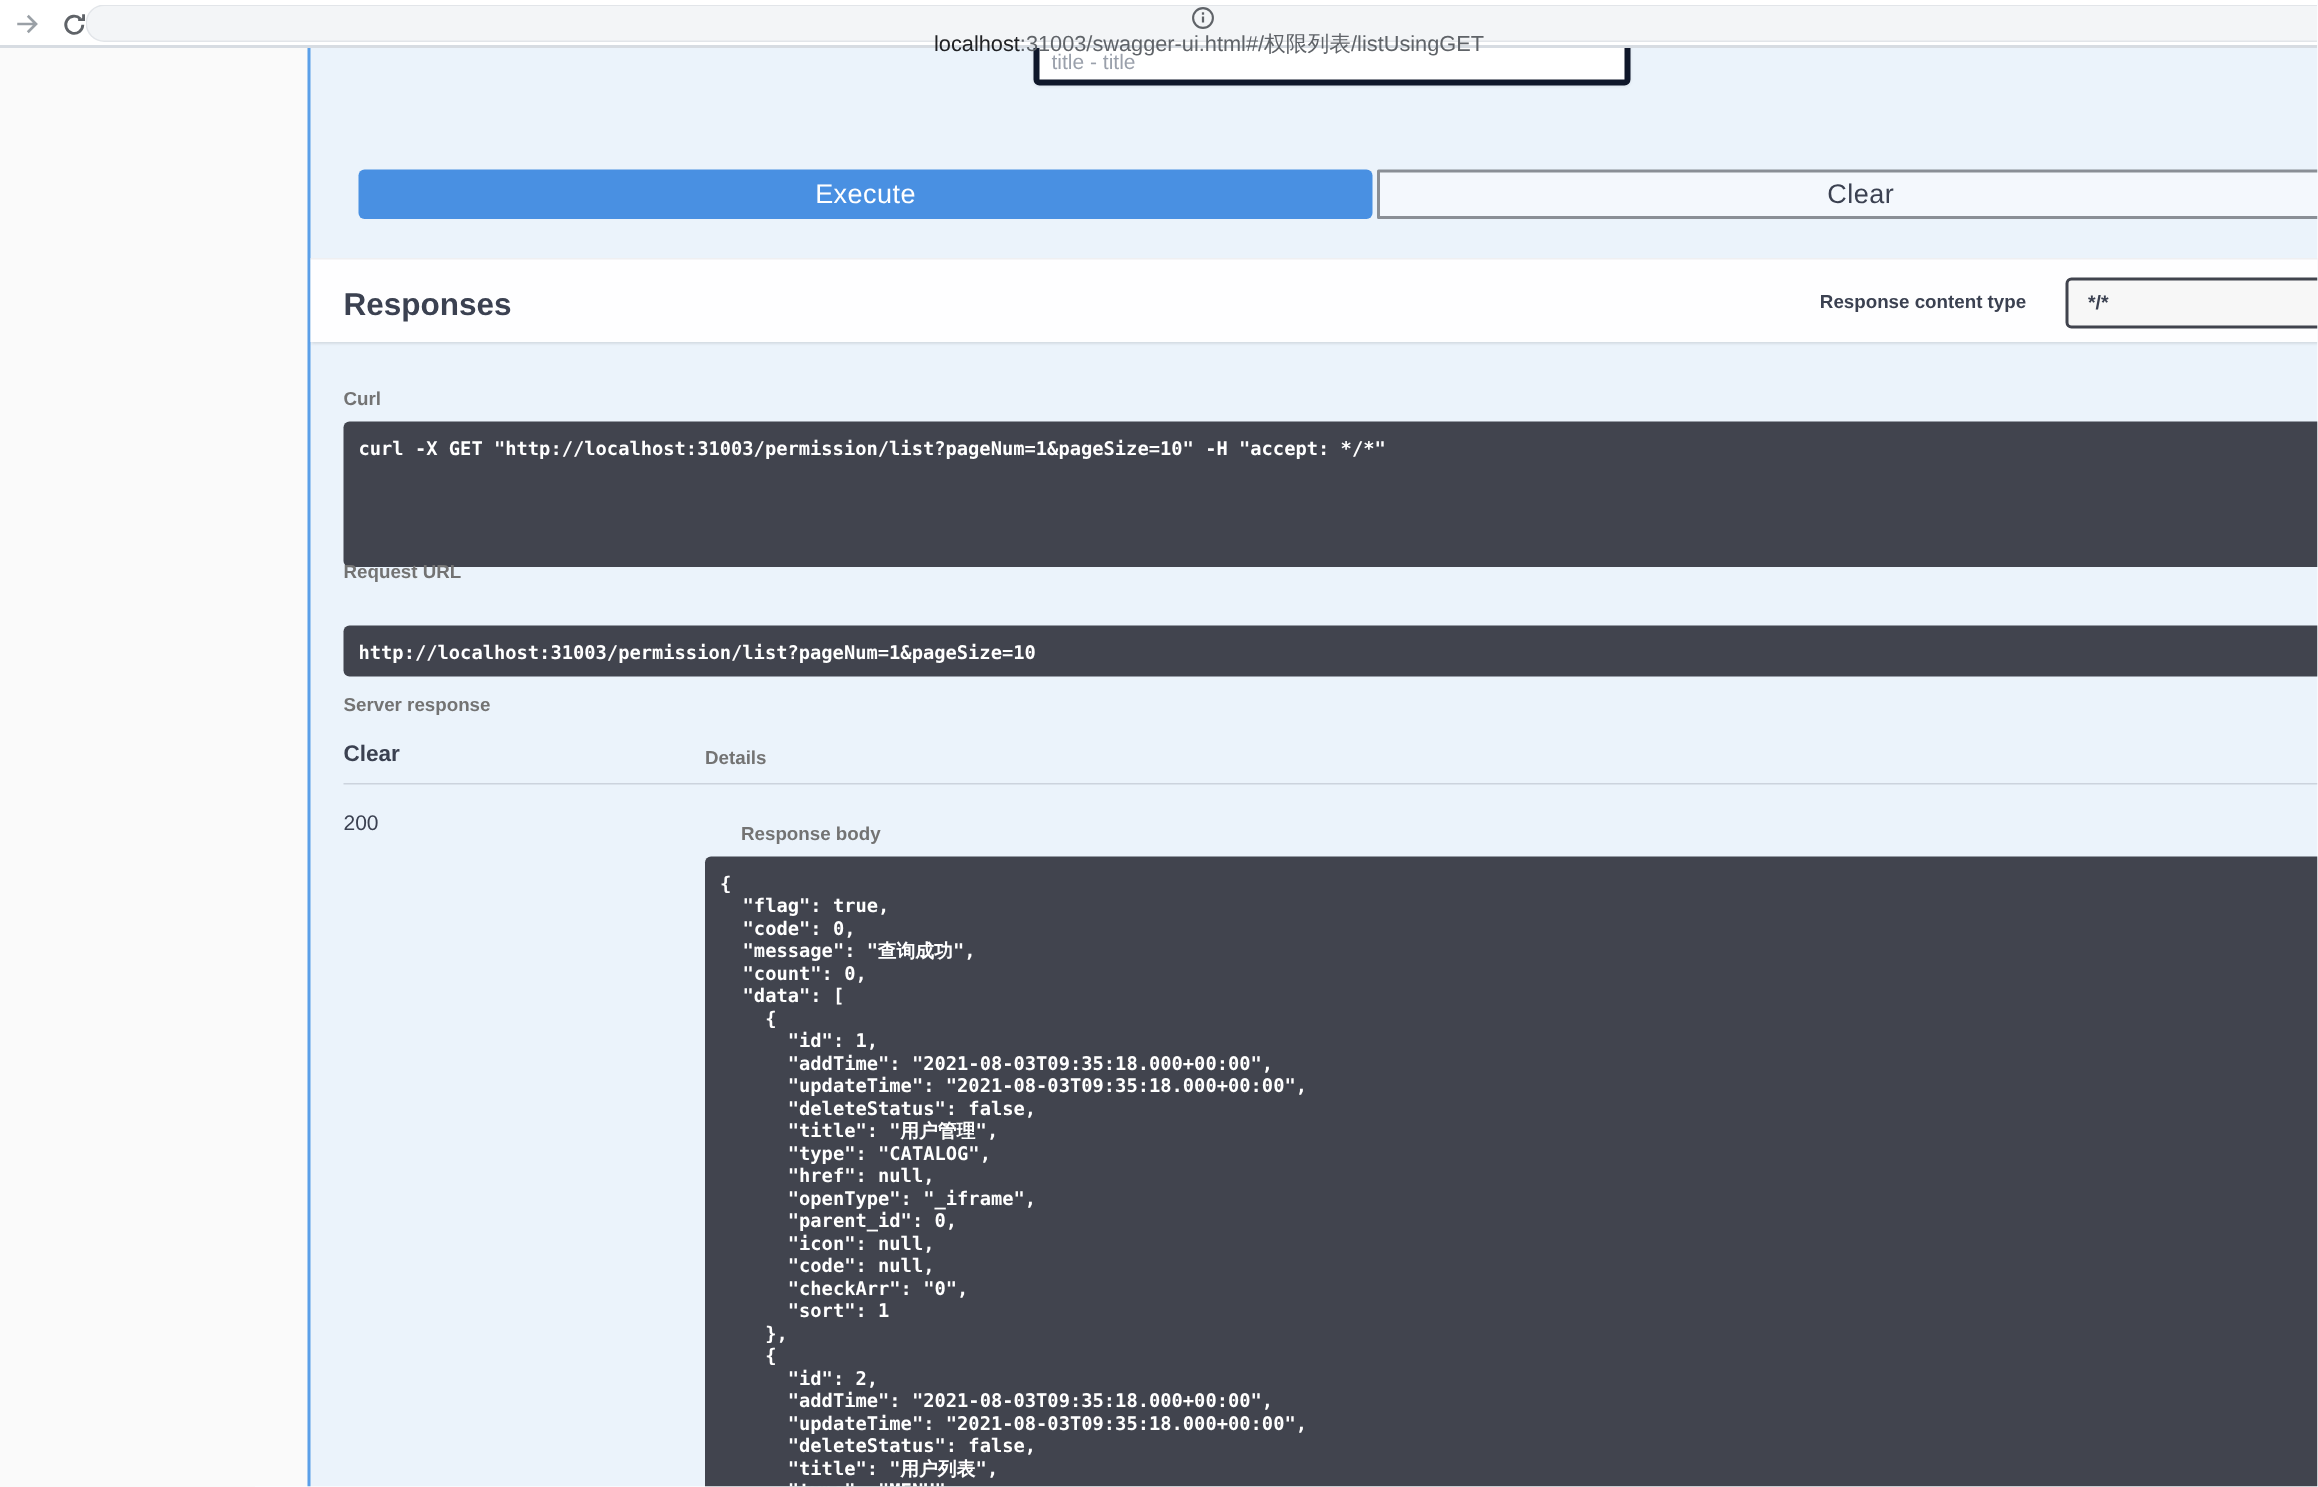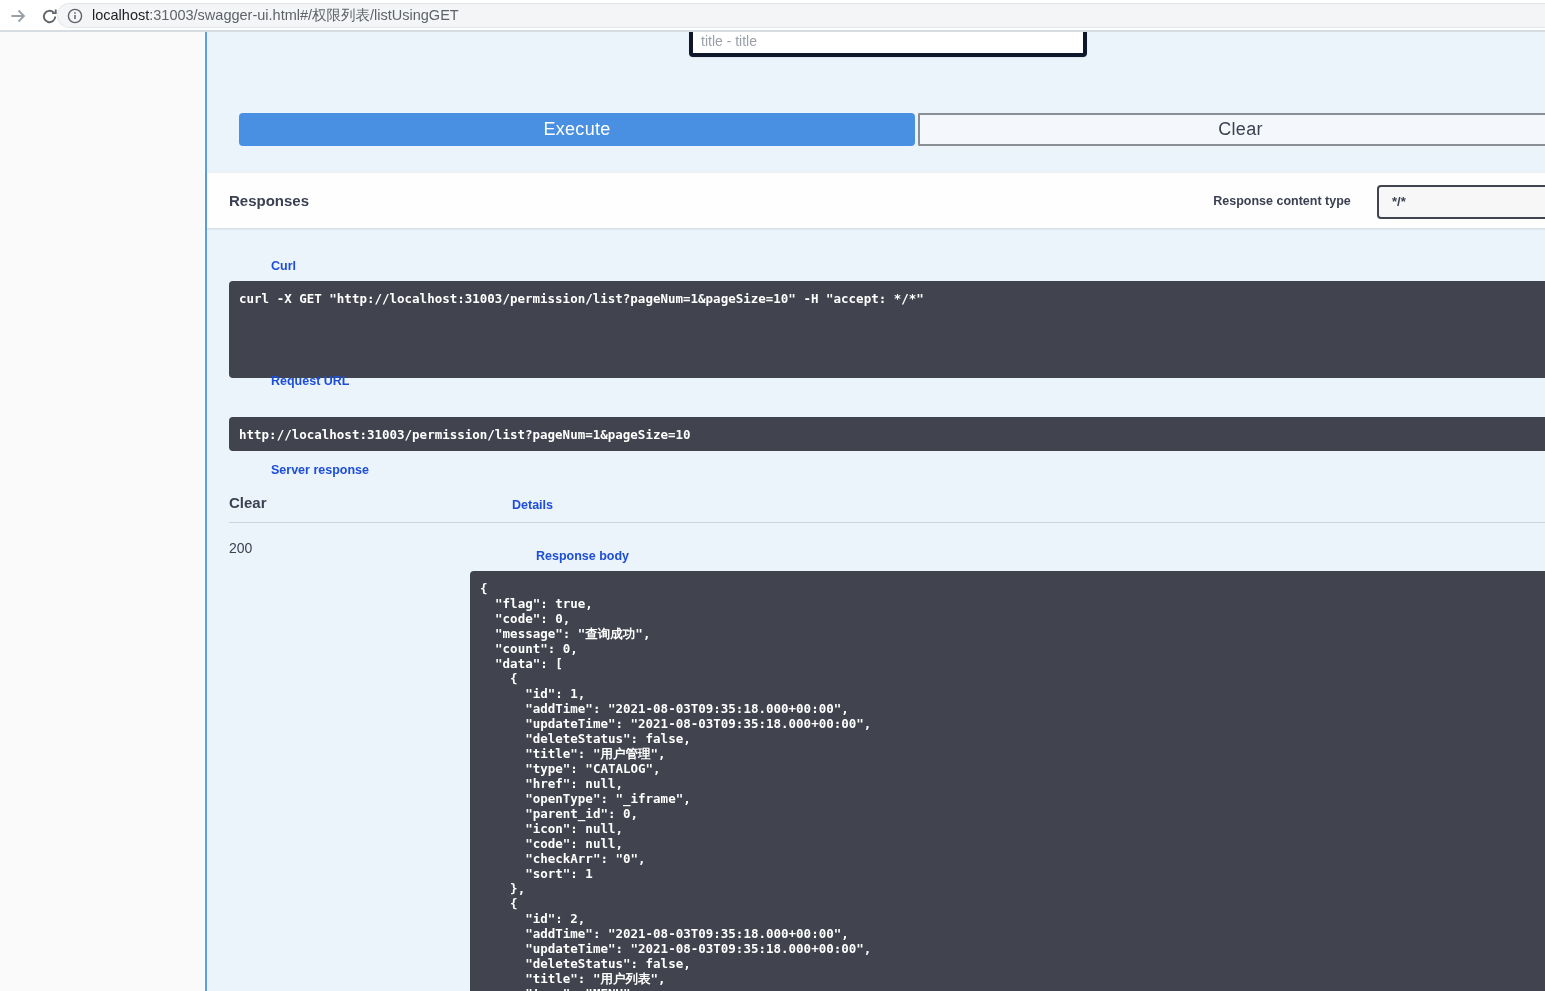--- a/index.html
+++ b/index.html
@@ -9,21 +9,21 @@
 
   
   .chrome{position:absolute;left:0;top:0;width:1545px;height:32px;background:#fff;
           border-bottom:2px solid #d7dce2;z-index:5;}
   .navbtn{position:absolute;top:6px;width:20px;height:20px;display:flex;align-items:center;
           justify-content:center;cursor:pointer;}
   .navbtn.fwd{left:8px;}
   .navbtn.rld{left:39px;}
   .urlbar{position:absolute;left:57px;top:3px;width:1488px;height:25px;background:#f3f5f7;
           border:1px solid #e2e5e9;border-right:none;border-radius:13px 0 0 13px;
-          display:flex;align-items:center;padding-left:9px;}
+          display:flex;align-items:center;padding-left:9px;flex-direction:column;}
   .infobtn{width:16px;height:16px;margin-right:9px;display:flex;align-items:center;justify-content:center;}
   .url{font-size:14.5px;white-space:nowrap;}
   .url .host{color:#202124;}
   .url .rest{color:#5f6368;}
 
   
   .gutter{position:absolute;left:0;top:32px;width:205px;height:959px;background:#fafafa;}
   .opblock{position:absolute;left:205px;top:32px;width:1355px;height:969px;
            background:#ebf3fb;border-left:2px solid #5b9fe8;z-index:1;}
 
@@ -35,29 +35,29 @@
 
   .btn{position:absolute;top:81px;height:33px;font-family:"Liberation Sans",sans-serif;
        font-size:18px;font-weight:400;letter-spacing:.3px;cursor:pointer;text-align:center;}
   .btn.execute{left:32px;width:676px;background:#4990e2;color:#fff;border:none;border-radius:4px;}
   .btn.clear{left:711px;width:645px;background:rgba(255,255,255,.45);color:#3b4151;
              border:2px solid #8a8f96;border-radius:1px;}
 
   .sect-header{position:absolute;left:0;top:140px;width:1355px;height:56px;
                background:rgba(255,255,255,.92);border-top:1px solid rgba(59,65,81,.08);
                box-shadow:0 1px 2px rgba(0,0,0,.12);}
-  .sect-title{position:absolute;left:22px;top:19px;font-size:15px;font-weight:700;color:#3b4151;}
+  .sect-title{position:absolute;left:22px;top:19px;font-size:21px;font-weight:700;color:#3b4151;}
   .ct-label{position:absolute;left:990px;top:21px;width:170px;text-align:center;
             font-size:12.5px;font-weight:700;color:#3b4151;}
   .ct-select{position:absolute;left:1170px;top:12px;width:200px;height:34px;
              border:2px solid #41444e;border-radius:4px;background:#f7f7f7;cursor:pointer;}
   .ct-select span{display:inline-block;padding-left:13px;line-height:30px;
                   font-size:13px;font-weight:700;color:#3b4151;}
 
-  .lbl{position:absolute;font-size:12.5px;font-weight:700;color:#1d4ed8;margin-left:42px;}
+  .lbl{position:absolute;font-size:12.5px;font-weight:700;color:#737373;}
   .curl-lbl{left:22px;top:227px;}
   .requrl-lbl{left:22px;top:342px;}
   .srvresp-lbl{left:22px;top:431px;}
   .details-hdr{left:263px;top:466px;}
   .respbody-lbl{left:263px;top:517px;padding-left:24px;}
   .code-hdr{position:absolute;left:22px;top:462px;font-size:15px;font-weight:700;color:#3b4151;}
   .hdr-divider{position:absolute;left:22px;top:490px;width:1333px;height:1px;background:#ccd3dd;}
   .status-code{position:absolute;left:22px;top:508px;font-size:14px;font-weight:400;color:#3b4151;}
 
   pre.codeblock{position:absolute;margin:0;background:#41444e;border-radius:4px;

